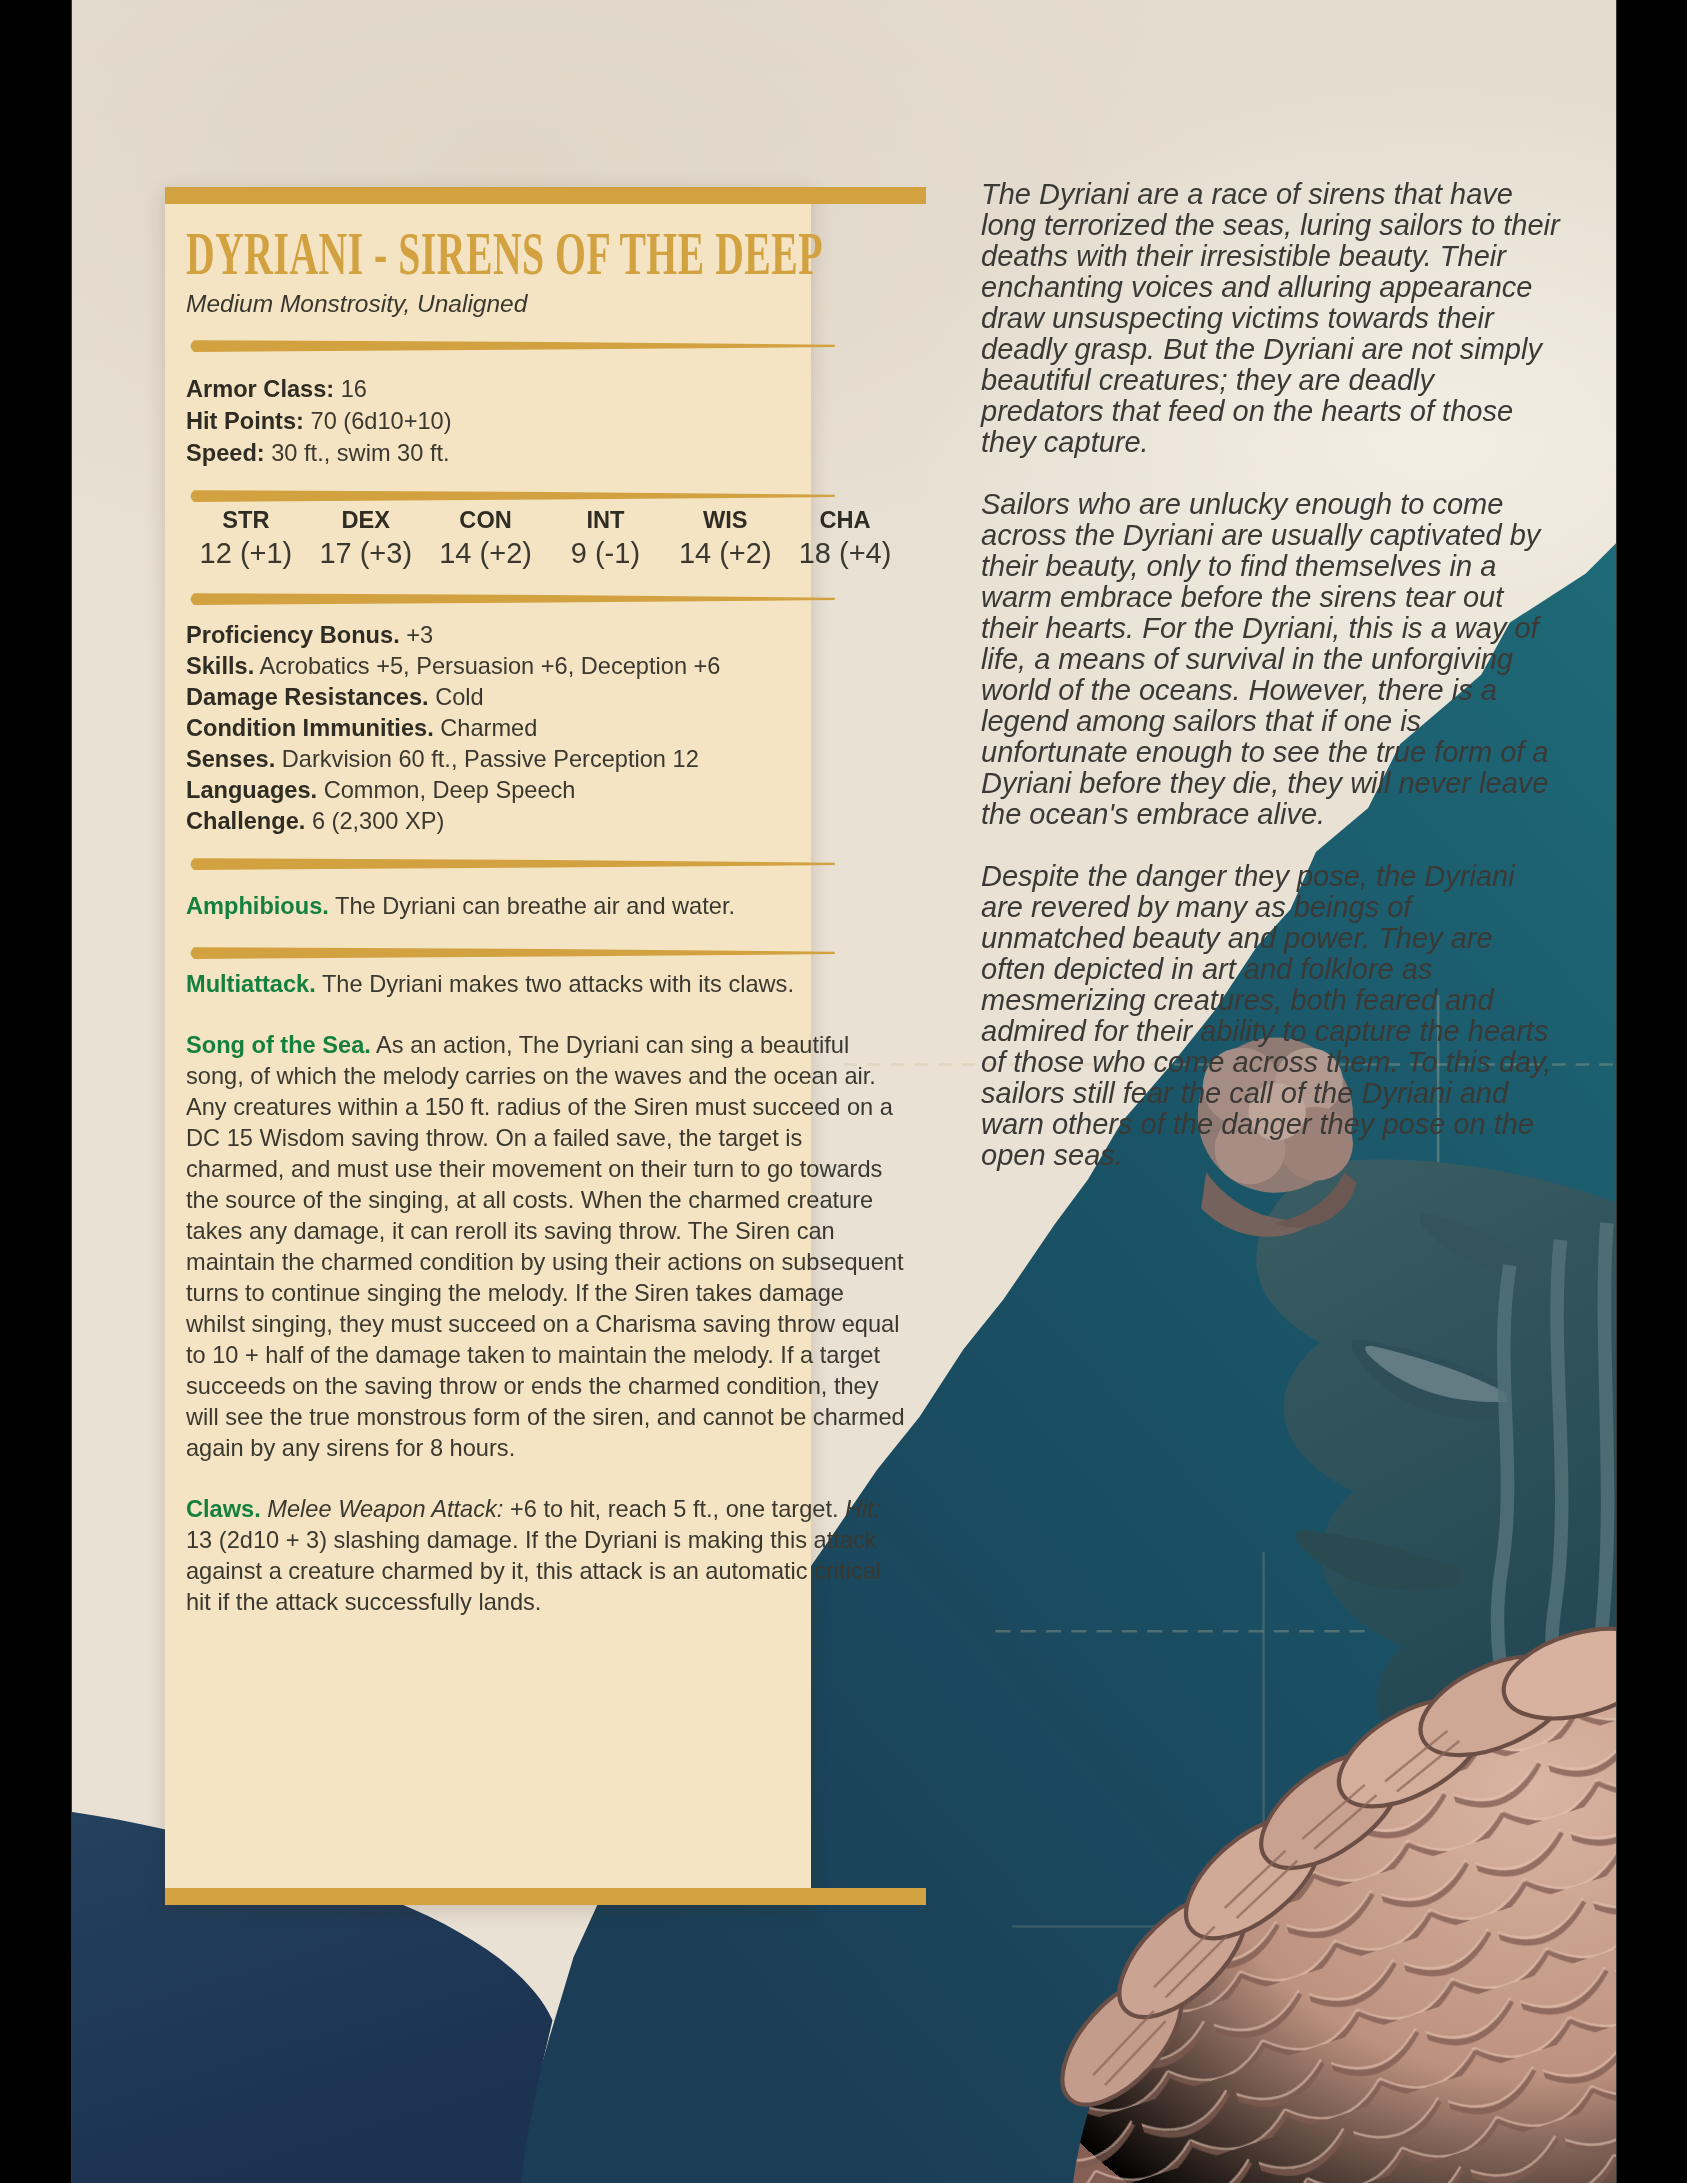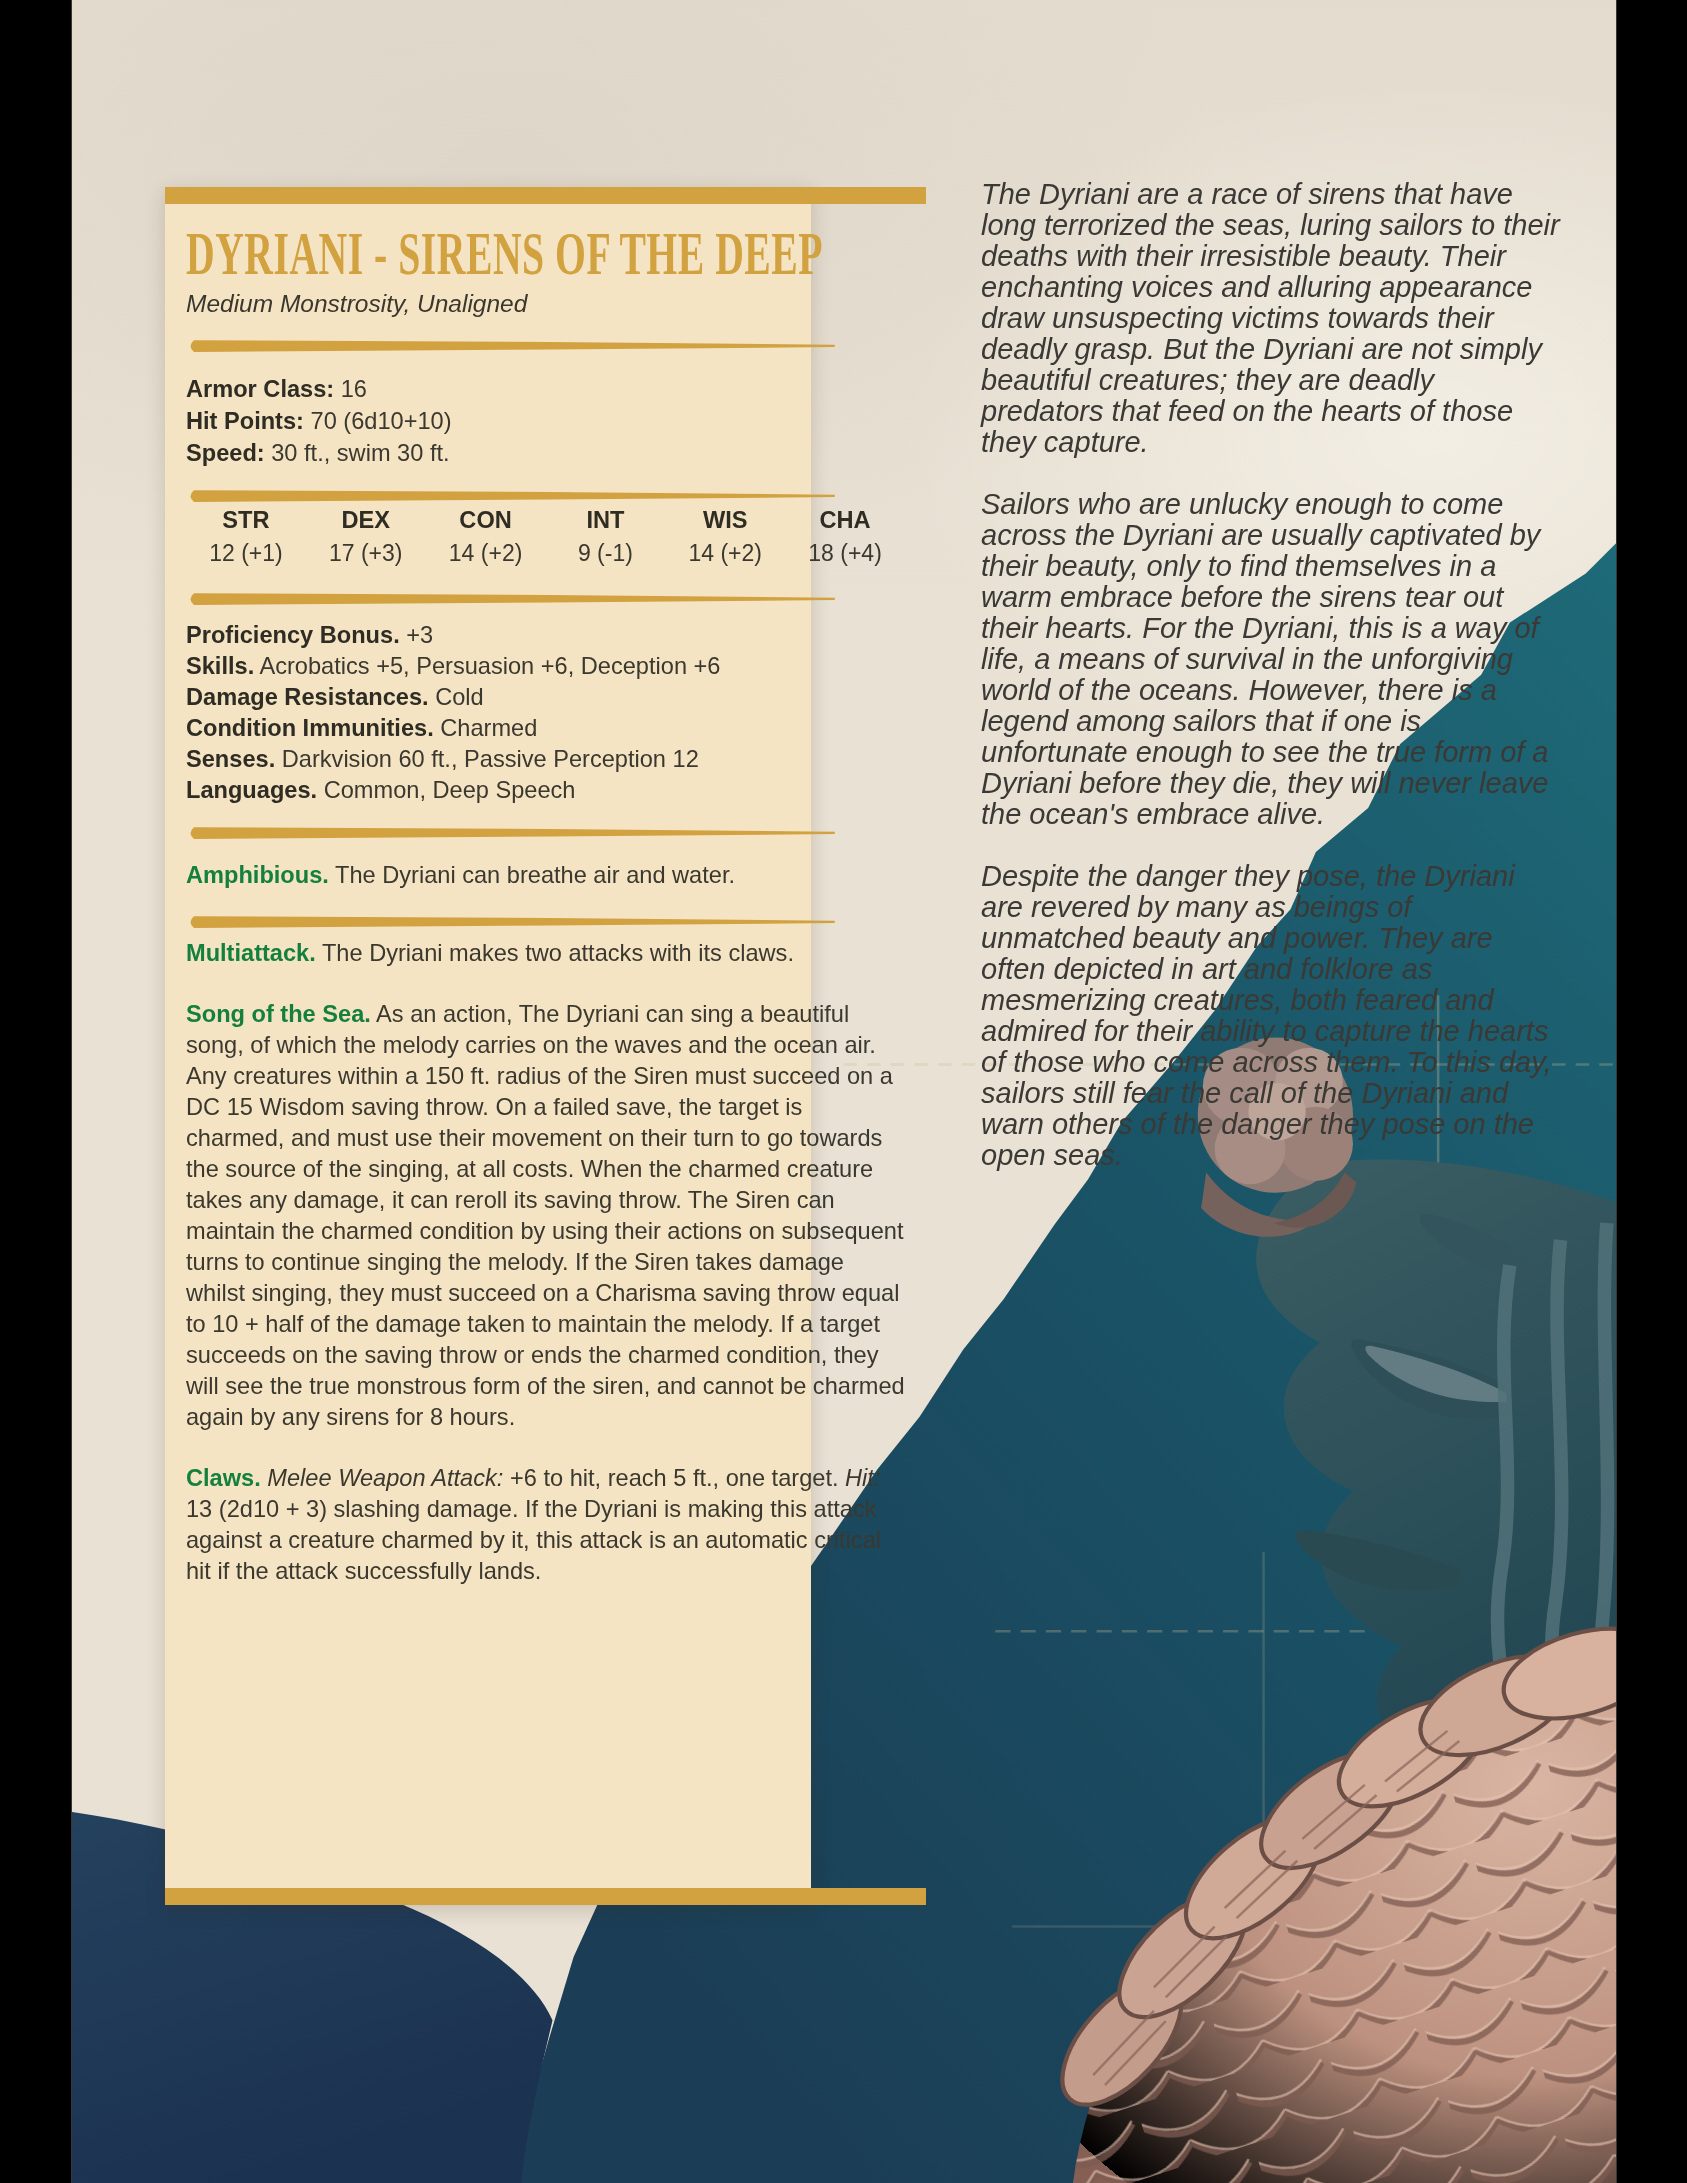--- a/index.html
+++ b/index.html
@@ -30,21 +30,21 @@
          font-family:"Liberation Serif",serif;font-weight:bold;font-size:61px;line-height:56px;
          color:#d2a140;margin-top:22px;letter-spacing:0.8px;}
   .subtitle{font-style:italic;font-size:24.5px;color:#3a372e;margin-top:6.7px;line-height:30px;}
   .divider{margin-top:20px;display:block;}
   .corelines{margin-top:20px;}
   .line{font-size:23.6px;line-height:32px;color:#3b382f;}
   .line b{color:#2f2c24;}
   .abilities{display:flex;margin-top:2px;}
   .ab{flex:1;text-align:center;}
   .ab .lab{font-weight:bold;font-size:23.6px;color:#2f2c24;line-height:30px;}
-  .ab .val{font-size:23px;color:#3b382f;line-height:37px;}
+  .ab .val{font-size:29px;color:#3b382f;line-height:37px;}
   .details{margin-top:13.5px;}
   .details .line{line-height:31px;}
   .trait{margin-top:20px;font-size:23.6px;line-height:31px;color:#3b382f;}
   .actions-hdr{margin-top:25px;font-size:26px;letter-spacing:1.7px;color:#c1953a;line-height:34px;}
   .para{font-size:23.6px;line-height:31px;color:#3b382f;}
   .para.m1{margin-top:8.4px;}
   .para.m2{margin-top:30px;}
   .bold{font-weight:bold;color:#15803d;}
   .ital{font-style:italic;}
 
@@ -253,20 +253,24 @@
           <span>Charmed</span>
         </div>
         <div class="line">
           <b>Senses.</b>
           <span>Darkvision 60 ft., Passive Perception 12</span>
         </div>
         <div class="line">
           <b>Languages.</b>
           <span>Common, Deep Speech</span>
         </div>
+        <div class="line">
+          <b>Challenge.</b>
+          <span>6 (2,300 XP)</span>
+        </div>
       </div>
 
       <svg class="divider" width="650" height="14.3" viewBox="0 0 770 17">
         <path fill="#d2a140" d="M8,1.5 Q0,8.5 8,15.5 L430,12.5 L770,9.6 L770,6.9 L430,3.5 Z"></path>
       </svg>
 
       <div class="trait">
         <span class="bold">Amphibious.</span>
         <span>The Dyriani can breathe air and water.</span>
       </div>

